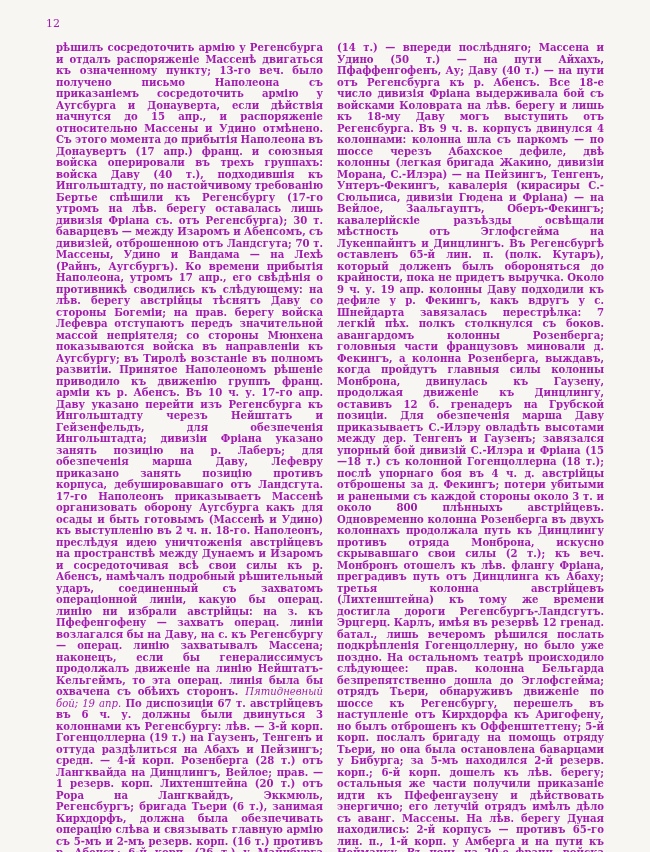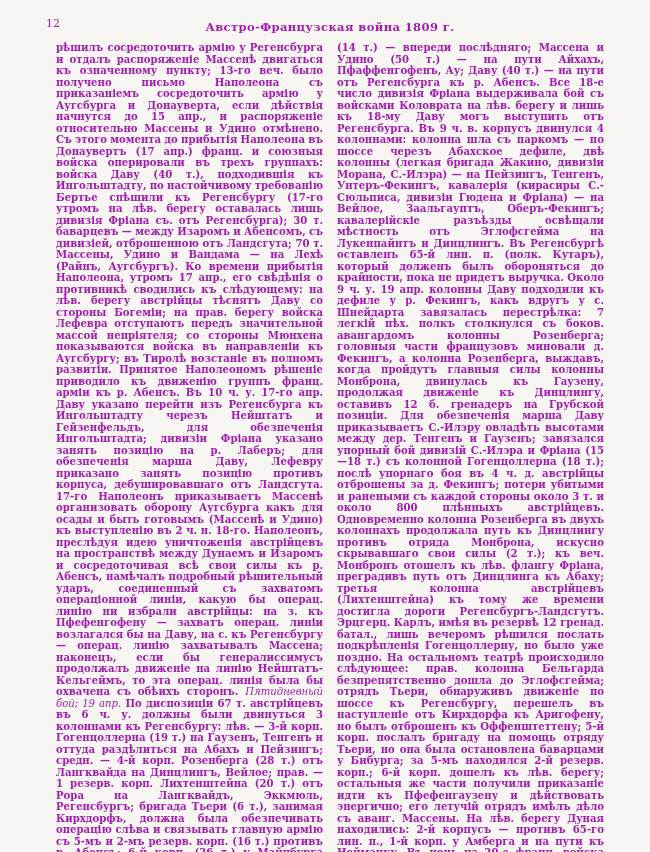--- a/index.html
+++ b/index.html
@@ -49,19 +49,18 @@
   }
   .seg-normal { font-style: normal; font-weight: bold; }
   .seg-italic { font-style: italic; }
 </style>
 </head>
 <body>
 
 <div class="page">
   <div class="header">
     <span class="page-number">12</span>
-    <span class="header-title">Австро-Французская война 1809 г.</span>
   </div>
   <div class="columns">
     <div class="column"><span class="seg-normal">рѣшилъ сосредоточить армію у Регенсбурга и отдалъ распоряженіе Массенѣ двигаться къ означенному пункту; 13-го веч. было получено письмо Наполеона съ приказаніемъ сосредоточить армію у Аугсбурга и Донауверта, если дѣйствія начнутся до 15 апр., и распоряженіе относительно Массены и Удино отмѣнено. Съ этого момента до прибытія Наполеона въ Донаувертъ (17 апр.) франц. и союзныя войска оперировали въ трехъ группахъ: войска Даву (40 т.), подходившія къ Ингольштадту, по настойчивому требованію Бертье спѣшили къ Регенсбургу (17-го утромъ на лѣв. берегу оставалась лишь дивизія Фріана съ. отъ Регенсбурга); 30 т. баварцевъ — между Изаромъ и Абенсомъ, съ дивизіей, отброшенною отъ Ландсгута; 70 т. Массены, Удино и Вандама — на Лехѣ (Райнъ, Аугсбургъ). Ко времени прибытія Наполеона, утромъ 17 апр., его свѣдѣнія о противникѣ сводились къ слѣдующему: на лѣв. берегу австрійцы тѣснятъ Даву со стороны Богеміи; на прав. берегу войска Лефевра отступаютъ передъ значительной массой непріятеля; со стороны Мюнхена показываются войска въ направленіи къ Аугсбургу; въ Тиролѣ возстаніе въ полномъ развитіи. Принятое Наполеономъ рѣшеніе приводило къ движенію группъ франц. арміи къ р. Абенсъ. Въ 10 ч. у. 17-го апр. Даву указано перейти изъ Регенсбурга къ Ингольштадту черезъ Нейштатъ и Гейзенфельдъ, для обезпеченія Ингольштадта; дивизіи Фріана указано занять позицію на р. Лаберъ; для обезпеченія марша Даву, Лефевру приказано занять позицію противъ корпуса, дебушировавшаго отъ Ландсгута. 17-го Наполеонъ приказываетъ Массенѣ организовать оборону Аугсбурга какъ для осады и быть готовымъ (Массенѣ и Удино) къ выступленію въ 2 ч. н. 18-го. Наполеонъ, преслѣдуя идею уничтоженія австрійцевъ на пространствѣ между Дунаемъ и Изаромъ и сосредоточивая всѣ свои силы къ р. Абенсъ, намѣчалъ подробный рѣшительный ударъ, соединенный съ захватомъ операціонной линіи, какую бы операц. линію ни избрали австрійцы: на з. къ Пфефенгофену — захватъ операц. линіи возлагался бы на Даву, на с. къ Регенсбургу — операц. линію захватывалъ Массена; наконецъ, если бы генералиссимусъ продолжалъ движеніе на линію Нейштатъ-Кельгеймъ, то эта операц. линія была бы охвачена съ обѣихъ сторонъ. </span><span class="seg-italic">Пятидневный бой; 19 апр.</span><span class="seg-normal"> По диспозиціи 67 т. австрійцевъ въ 6 ч. у. должны были двинуться 3 колоннами къ Регенсбургу: лѣв. — 3-й корп. Гогенцоллерна (19 т.) на Гаузенъ, Тенгенъ и оттуда раздѣлиться на Абахъ и Пейзингъ; средн. — 4-й корп. Розенберга (28 т.) отъ Лангквайда на Динцлингъ, Вейлое; прав. — 1 резерв. корп. Лихтенштейна (20 т.) отъ Рора на Лангквайдъ, Эккмюль, Регенсбургъ; бригада Тьери (6 т.), занимая Кирхдорфъ, должна была обезпечивать операцію слѣва и связывать главную армію съ 5-мъ и 2-мъ резерв. корп. (16 т.) противъ р. Абенсъ; 6-й корп. (26 т.) у Майнбурга долженъ былъ поддерживать эти два корпуса; дивизія Іелахича оставалась въ Мюнхенѣ. Къ утру этого дня на р. Абенсъ находились 28 т. баварцевъ у Бибурга, Мюльгаузена, Нейштадта; на пути отъ Райна къ Абенсу: виртембергцы (10 т.) — у Нейштадта, дивизія Демона (6 т.) — у Вобурга, колонна Нансути</span></div>
     <div class="column"><span class="seg-normal">(14 т.) — впереди послѣдняго; Массена и Удино (50 т.) — на пути Айхахъ, Пфаффенгофенъ, Ау; Даву (40 т.) — на пути отъ Регенсбурга къ р. Абенсъ. Все 18-е число дивизія Фріана выдерживала бой съ войсками Коловрата на лѣв. берегу и лишь къ 18-му Даву могъ выступить отъ Регенсбурга. Въ 9 ч. в. корпусъ двинулся 4 колоннами: колонна шла съ паркомъ — по шоссе черезъ Абахское дефиле, двѣ колонны (легкая бригада Жакино, дивизіи Морана, С.-Илэра) — на Пейзингъ, Тенгенъ, Унтеръ-Фекингъ, кавалерія (кирасиры С.-Сюльписа, дивизіи Гюдена и Фріана) — на Вейлое, Заальгауптъ, Оберъ-Фекингъ; кавалерійскіе разъѣзды освѣщали мѣстность отъ Эглофсгейма на Лукенпайнтъ и Динцлингъ. Въ Регенсбургѣ оставленъ 65-й лин. п. (полк. Кутаръ), который долженъ былъ обороняться до крайности, пока не придетъ выручка. Около 9 ч. у. 19 апр. колонны Даву подходили къ дефиле у р. Фекингъ, какъ вдругъ у с. Шнейдарта завязалась перестрѣлка: 7 легкій пѣх. полкъ столкнулся съ боков. авангардомъ колонны Розенберга; головныя части французовъ миновали д. Фекингъ, а колонна Розенберга, выждавъ, когда пройдутъ главныя силы колонны Монброна, двинулась къ Гаузену, продолжая движеніе къ Динцлингу, оставивъ 12 б. гренадеръ на Грубской позиціи. Для обезпеченія марша Даву приказываетъ С.-Илэру овладѣть высотами между дер. Тенгенъ и Гаузенъ; завязался упорный бой дивизій С.-Илэра и Фріана (15—18 т.) съ колонной Гогенцоллерна (18 т.); послѣ упорнаго боя въ 4 ч. д. австрійцы отброшены за д. Фекингъ; потери убитыми и ранеными съ каждой стороны около 3 т. и около 800 плѣнныхъ австрійцевъ. Одновременно колонна Розенберга въ двухъ колоннахъ продолжала путь къ Динцлингу противъ отряда Монброна, искусно скрывавшаго свои силы (2 т.); къ веч. Монбронъ отошелъ къ лѣв. флангу Фріана, преградивъ путь отъ Динцлинга къ Абаху; третья колонна австрійцевъ (Лихтенштейна) къ тому же времени достигла дороги Регенсбургъ-Ландсгутъ. Эрцгерц. Карлъ, имѣя въ резервѣ 12 гренад. батал., лишь вечеромъ рѣшился послать подкрѣпленія Гогенцоллерну, но было уже поздно. На остальномъ театрѣ происходило слѣдующее: прав. колонна Бельгарда безпрепятственно дошла до Эглофсгейма; отрядъ Тьери, обнаруживъ движеніе по шоссе къ Регенсбургу, перешелъ въ наступленіе отъ Кирхдорфа къ Аригофену, но былъ отброшенъ къ Оффенштеттену; 5-й корп. послалъ бригаду на помощь отряду Тьери, но она была остановлена баварцами у Бибурга; за 5-мъ находился 2-й резерв. корп.; 6-й корп. дошелъ къ лѣв. берегу; остальныя же части получили приказаніе идти къ Пфефенгаузену и дѣйствовать энергично; его летучій отрядъ имѣлъ дѣло съ аванг. Массены. На лѣв. берегу Дуная находились: 2-й корпусъ — противъ 65-го лин. п., 1-й корп. у Амберга и на пути къ Нейманку. Въ ночь на 20-е франц. войска имѣли ночлеги: дивизіи Даву съ войсками Монброна на Гаузенъ-Тенгенскихъ высотахъ; два корпуса Даву, кирасиры С.-Сюльписа и двѣ баварскія дивизіи у Аригофена; баварская дивизія Вреде у Бибурга; Вандамъ, Нансути, Демонъ — у Нейштадта; Массена у Пфаффенгофена; Удино впереди Массены; войска до Фрейзинга; дивизія Буде въ пути съ дороги Пфаффенгофенъ-Фрейзингъ къ Абенсбергу. </span></div>
   </div>
 </div>
 
 </body></html>

